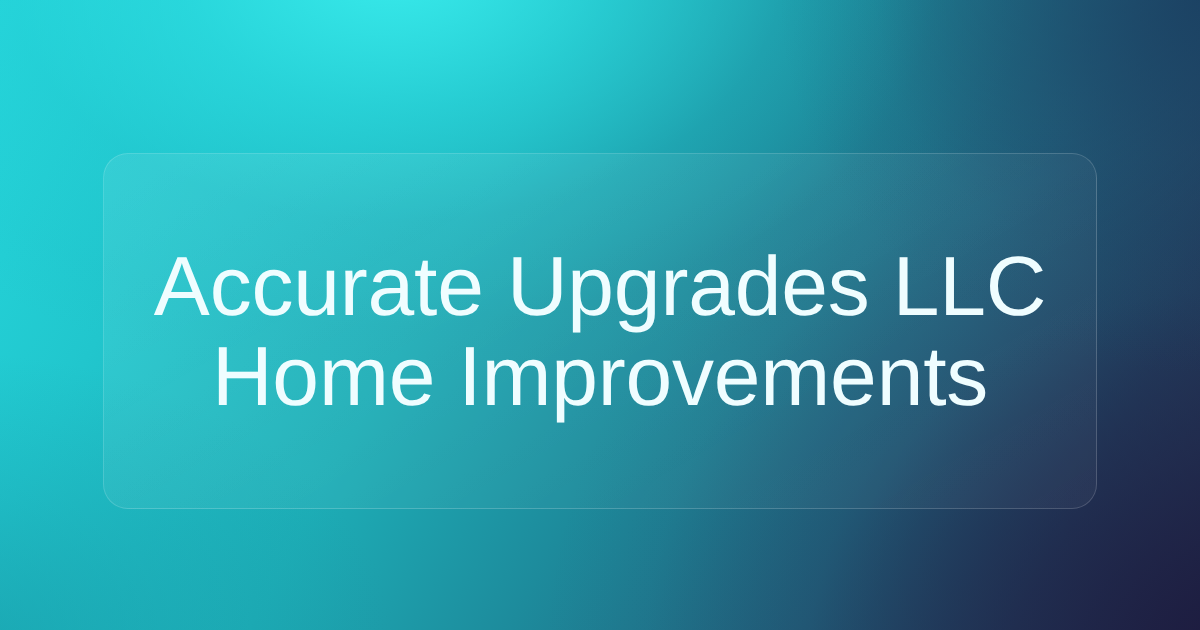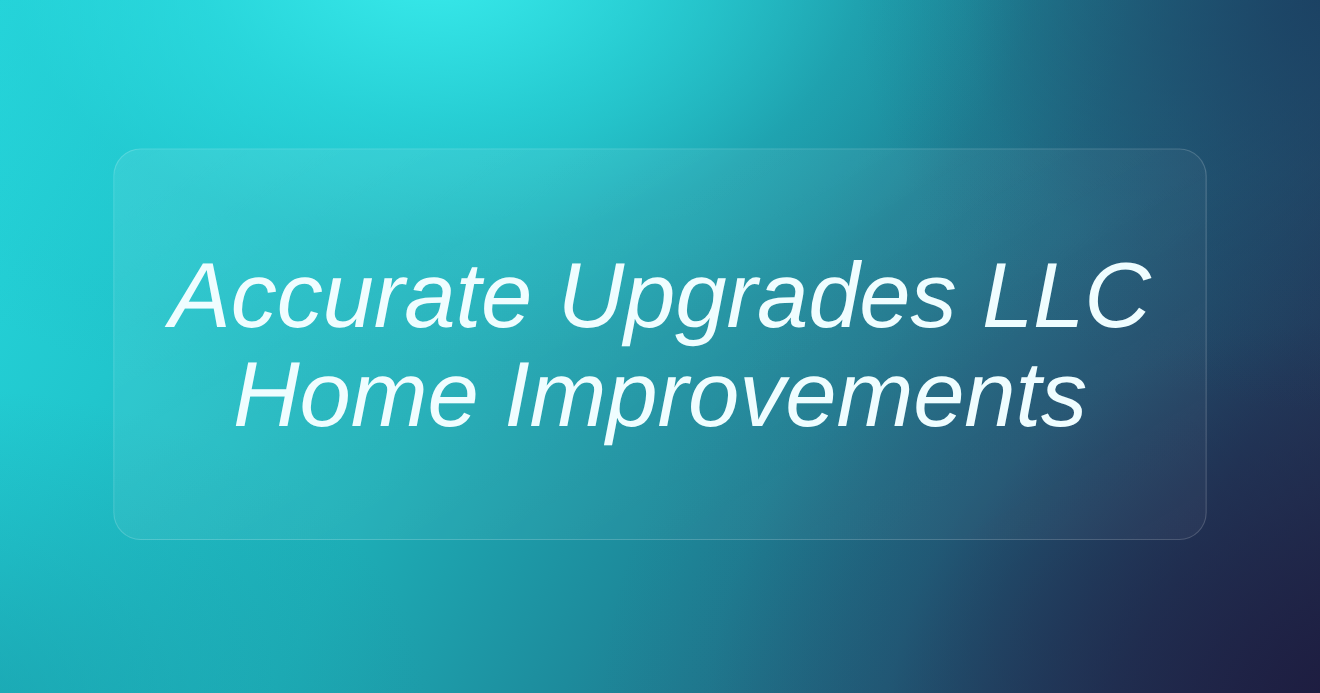--- a/index.html
+++ b/index.html
@@ -75,35 +75,34 @@
     background: radial-gradient(ellipse 620px 420px at -4% 104%,
                 rgba(22,145,160,0.55) 0%,
                 rgba(23,150,165,0.26) 38%,
                 rgba(0,0,0,0) 72%);
   }
 
   
   .card {
     position: absolute;
     left: 103px;
-    top: 135px;
+    top: 153px;
     width: 994px;
     height: 356px;
     box-sizing: border-box;
     border-radius: 25px;
     border: 1px solid rgba(255,255,255,0.16);
     background: linear-gradient(150deg,
                 rgba(255,255,255,0.085) 0%,
                 rgba(255,255,255,0.055) 42%,
                 rgba(255,255,255,0.030) 72%,
                 rgba(255,255,255,0.045) 100%);
     display: flex;
     align-items: center;
     justify-content: center;
-    font-style: italic;
   }
 
   .card-title {
     margin: 0;
     padding: 0 36px;
     width: 100%;
     box-sizing: border-box;
     text-align: center;
     font-family: "Liberation Sans", sans-serif;
     font-size: 84px;

